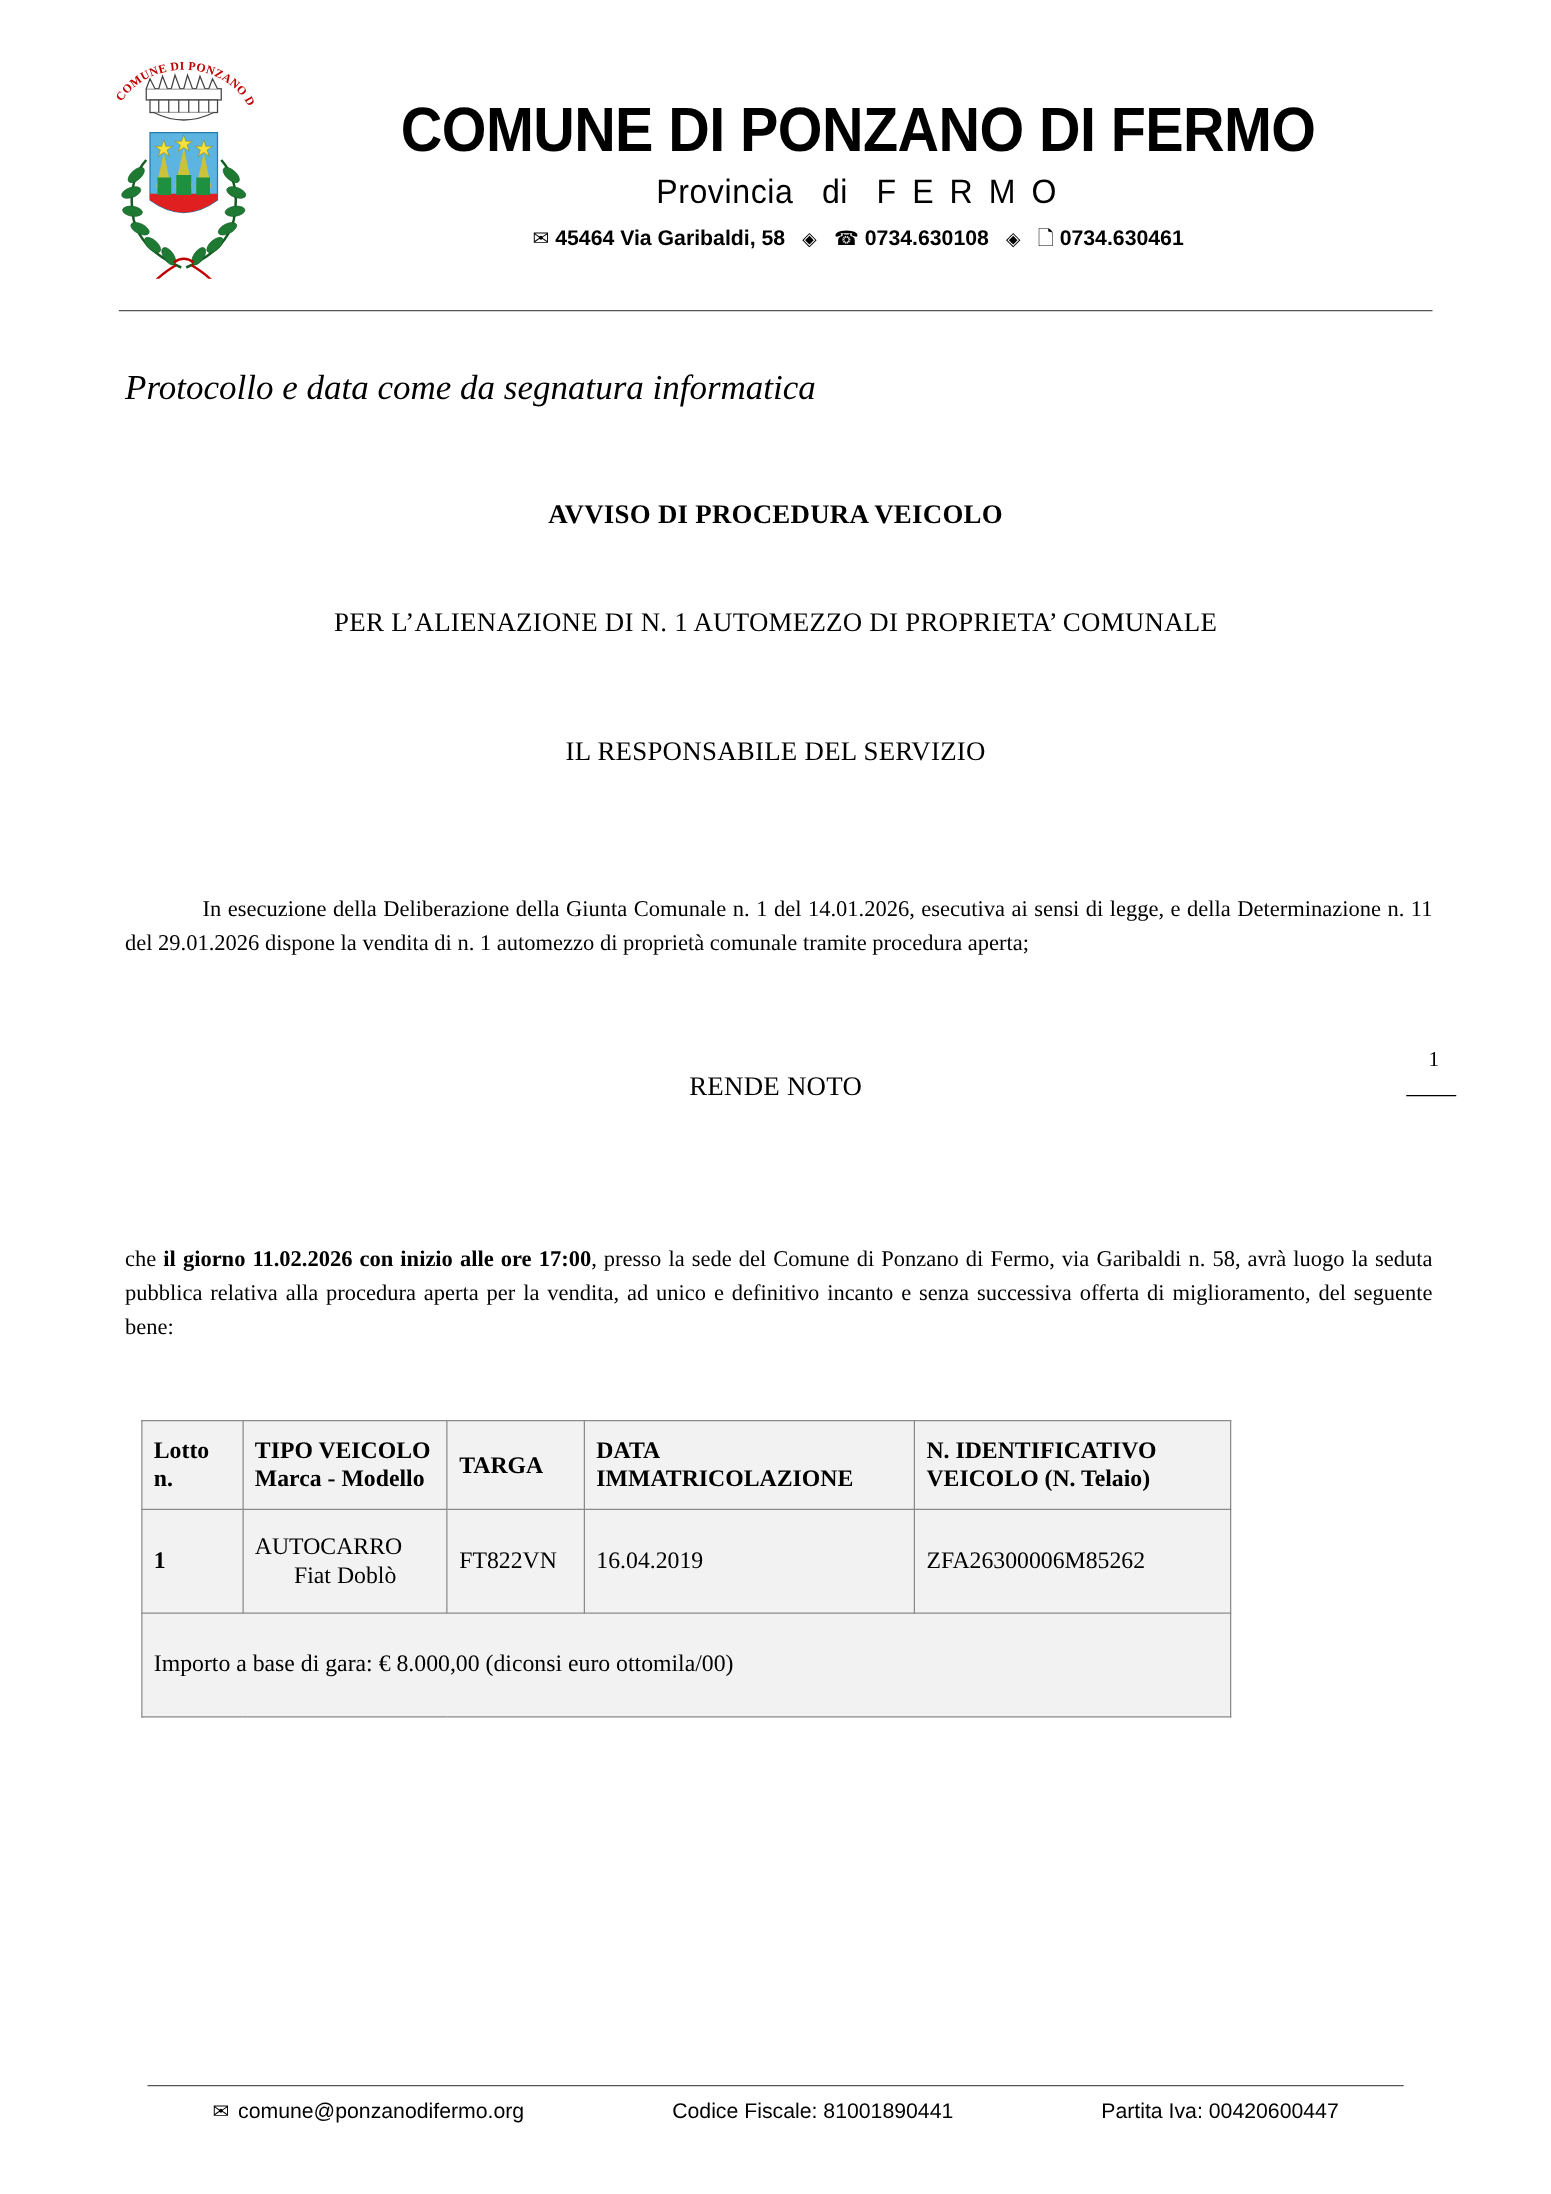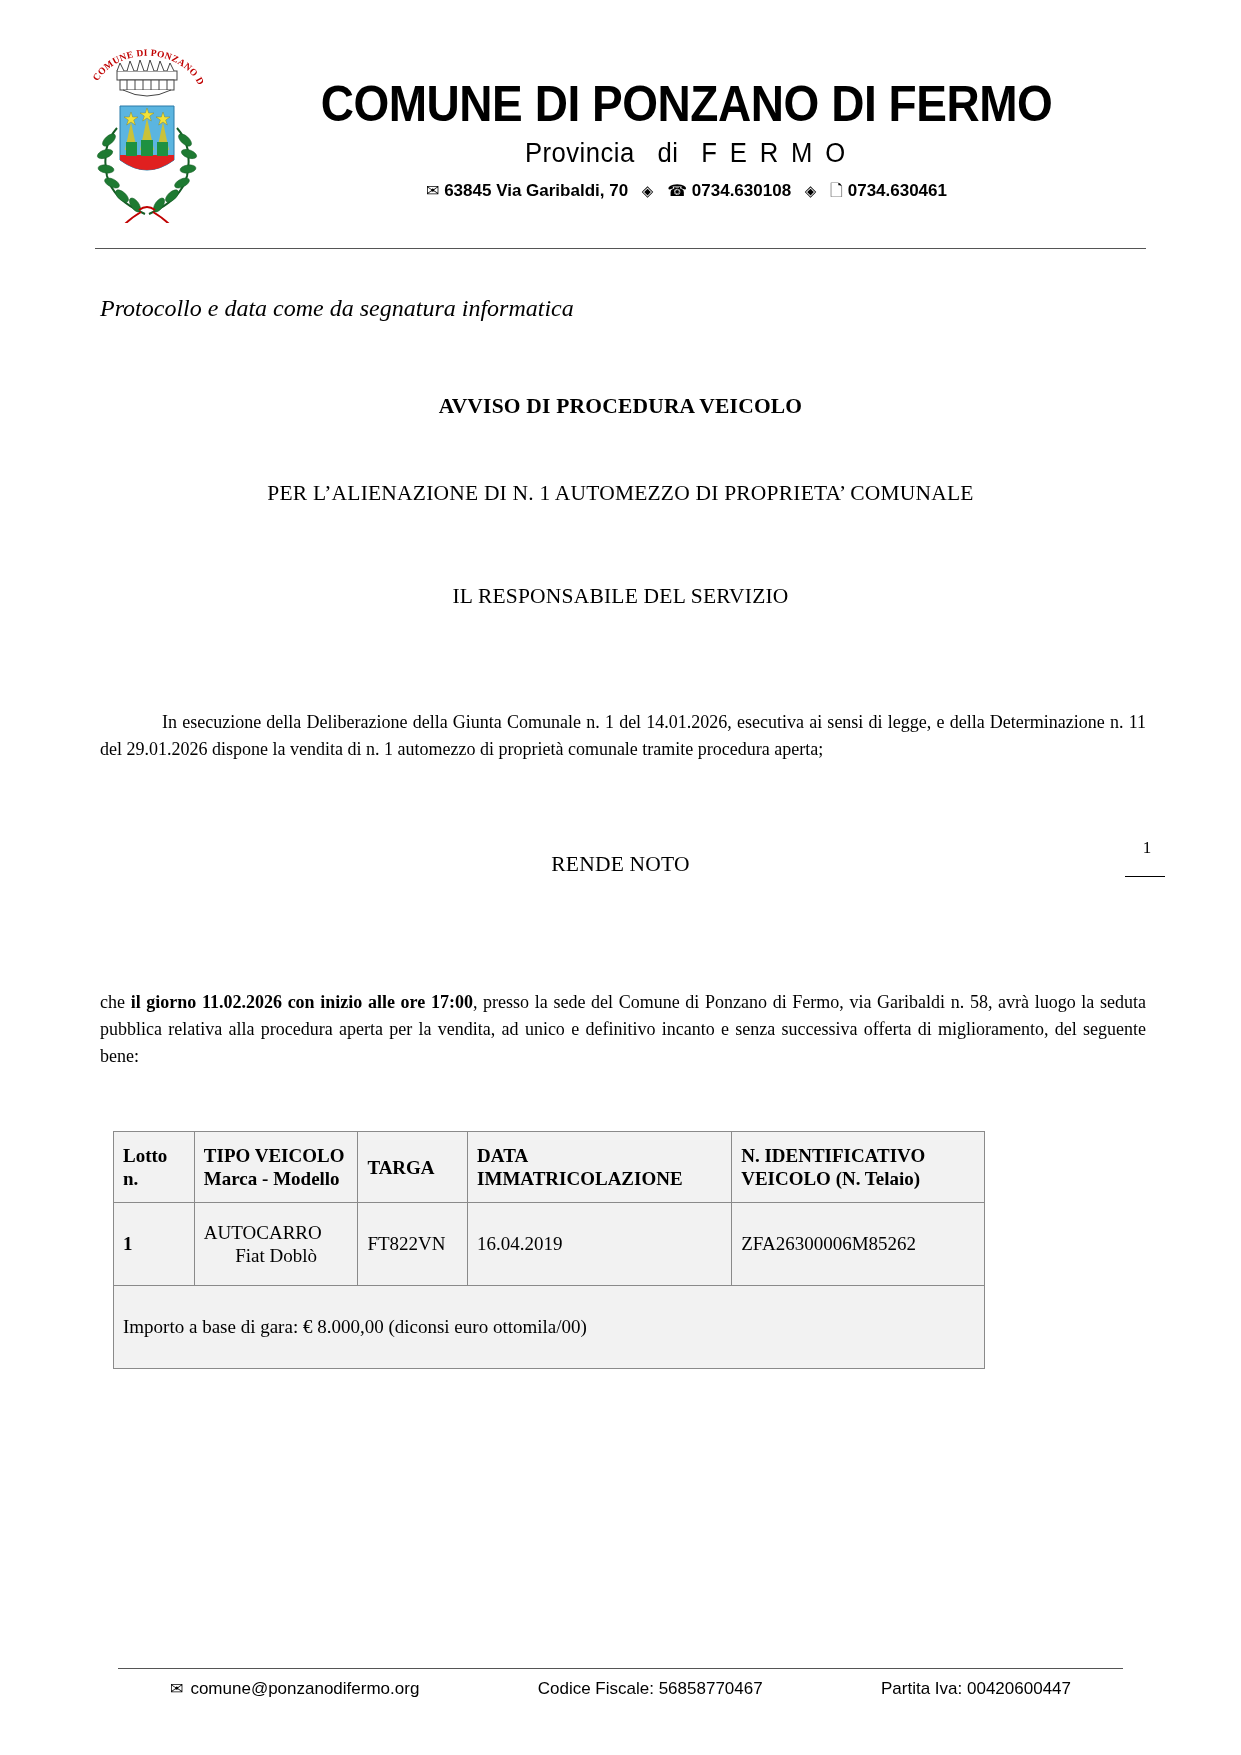--- a/index.html
+++ b/index.html
@@ -66,21 +66,21 @@
   .hrule{
     border:none;
     border-top:1.4px solid #555;
     margin:10px 95px 0 95px;
   }
 
   
   .proto{
     margin:46px 0 0 100px;
     font-style:italic;
-    font-size:24px;
+    font-size:28px;
   }
   .center-line{
     text-align:center;
     font-size:21.5px;
     letter-spacing:0.2px;
   }
   .center-line.bold{font-weight:bold;}
   .para{
     margin:12px 95px 0 100px;
     font-size:18px;
@@ -240,21 +240,21 @@
 
     <div class="header-text">
       <div class="muni-title">COMUNE DI PONZANO DI FERMO</div>
       <div class="province">
         <span>Provincia</span>
         &nbsp;&nbsp;<span>di</span>&nbsp;&nbsp;
         <span class="sp">F E R M O</span>
       </div>
       <div class="contact">
         <span class="ic">✉</span>
-        <span>63845 Via Garibaldi, 70</span>
+        <span>45464 Via Garibaldi, 58</span>
         <span class="dia">◈</span>
         <span class="ic">☎</span>
         <span>0734.630108</span>
         <span class="dia">◈</span>
         <span class="ic">🗋</span>
         <span>0734.630461</span>
       </div>
     </div>
   </div>
 
@@ -340,18 +340,18 @@
       </tbody>
     </table>
   </div>
 
   <div class="footer">
     <div class="fline"></div>
     <div class="frow">
       <span class="mail">
         <span class="ic">✉</span><span>comune@ponzanodifermo.org</span>
       </span>
-      <span>Codice Fiscale: 56858770467</span>
+      <span>Codice Fiscale: 81001890441</span>
       <span>Partita Iva: 00420600447</span>
     </div>
   </div>
 
 </div>
 
 </body></html>

